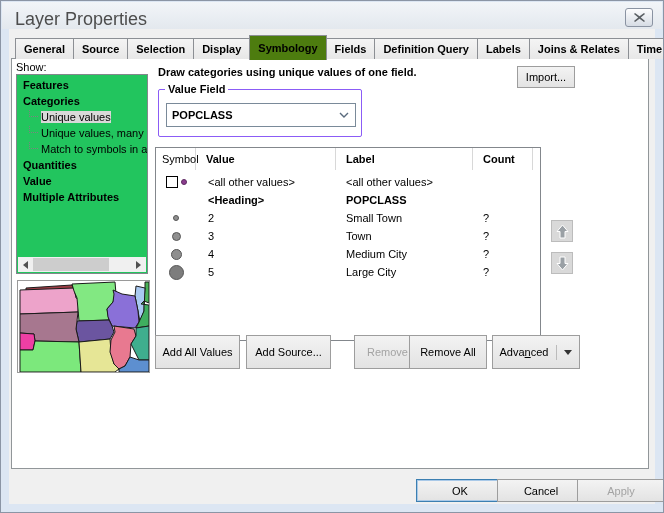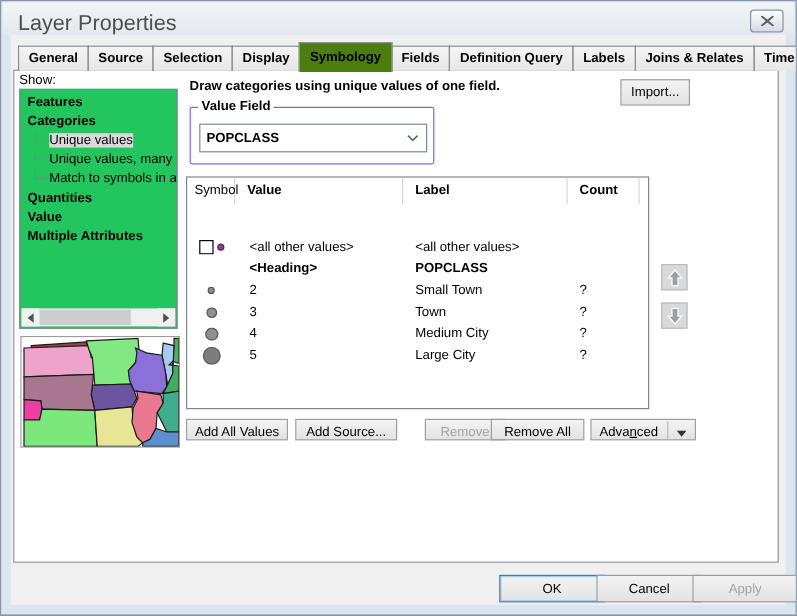--- a/index.html
+++ b/index.html
@@ -97,21 +97,21 @@
   .dot-medium { width:9px;  height:9px; }
   .dot-large  { width:11px; height:11px; }
   .dot-xlarge { width:15px; height:15px; background:#7d7d7d; }
 
   
   .move-btn { position:absolute; left:539px; width:22px; height:22px; background:#d9d9d9;
               border:1px solid #bcbcbc; display:flex; align-items:center; justify-content:center; }
   .move-up { top:161px; } .move-down { top:193px; }
 
   
-  .action-btn { position:absolute; top:290px; height:18px;align-items:flex-end; }
+  .action-btn { position:absolute; top:276px; height:34px; }
 
   .caret-down { width:0; height:0; border:4px solid transparent; border-top:5px solid #333;
                 margin-left:7px; position:relative; top:2px; }
   .adv-divider { width:1px; height:15px; background:#bbb; margin-left:8px; }
 
   
   .footer-btn { position:absolute; top:450px; width:88px; height:23px; }
   .ok-btn { left:407px; border:1px solid #3c7fb1; box-shadow:inset 0 0 0 1px #a9c9e8; }
   .cancel-btn { left:488px; }
   .apply-btn { left:568px; }
@@ -213,21 +213,21 @@
       </div>
 
 
       <div class="vtable">
         <div class="thead" id="table-head">
             <div class="th sym">Symbol</div>
             <div class="th val">Value</div>
             <div class="th lab">Label</div>
             <div class="th cnt">Count</div>
           </div>
-        <div id="table-body" style="padding-top:3px;margin-top:24px;">
+        <div id="table-body" style="padding-top:3px;">
             <div class="trow">
               <div class="td sym">
                 <span class="cb"></span>
                 <span class="dot dot-a"></span>
               </div>
               <div class="td val">&lt;all other values&gt;</div>
               <div class="td lab">&lt;all other values&gt;</div>
               <div class="td cnt"></div>
             </div>
             <div class="trow bold">

